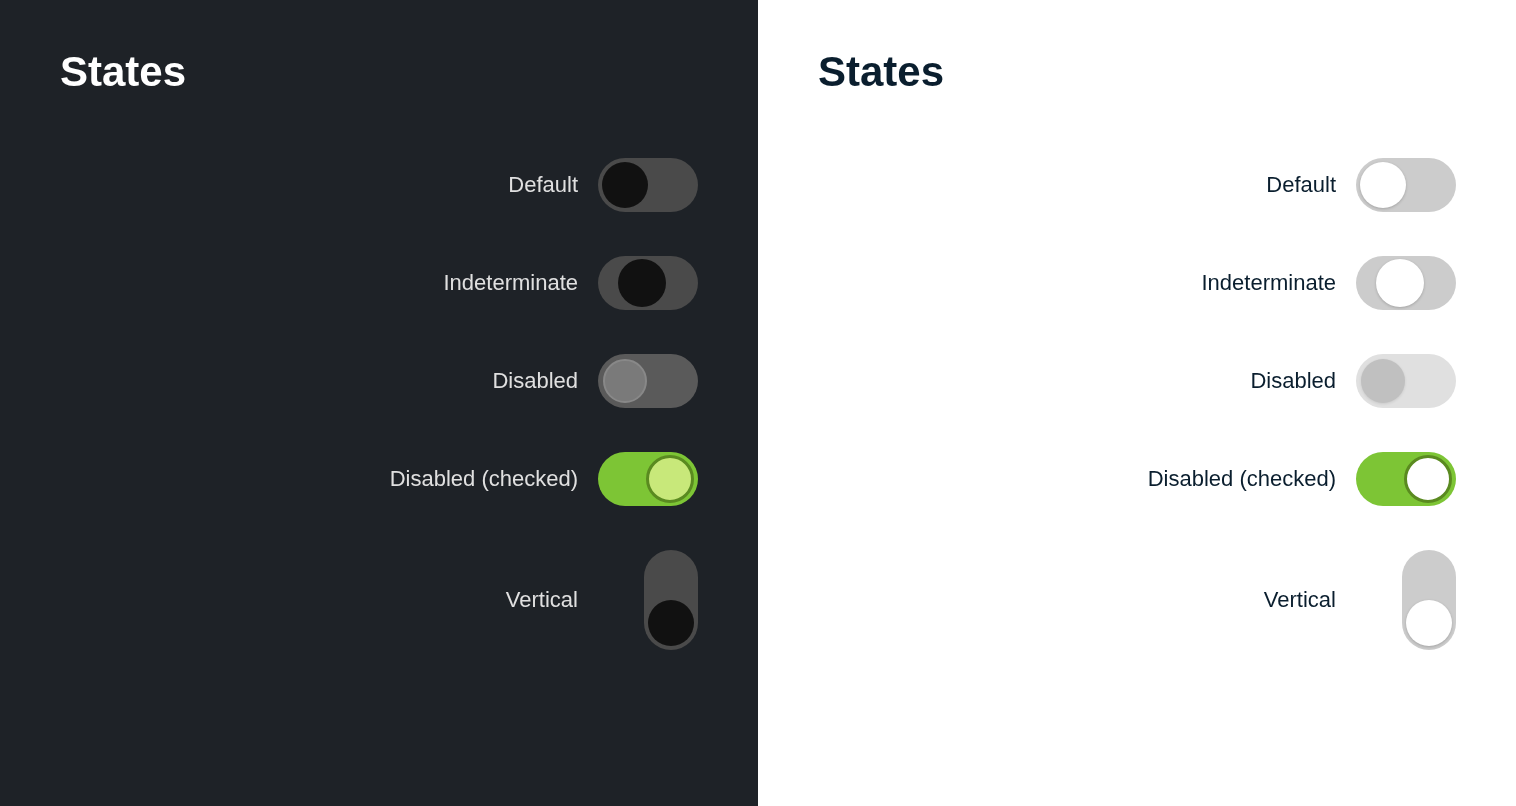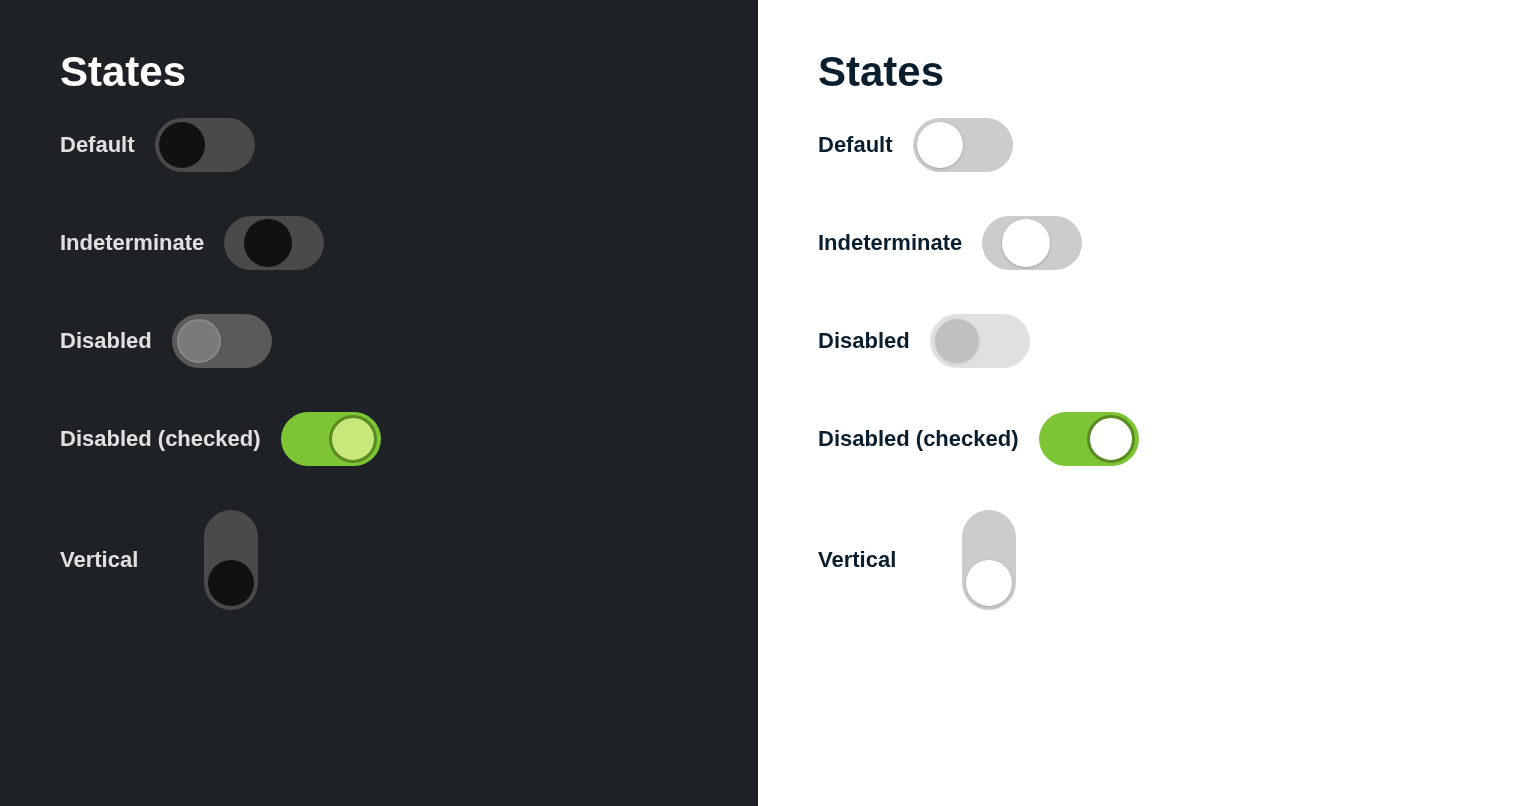--- a/index.html
+++ b/index.html
@@ -23,36 +23,36 @@
       background-color: #1e2227;
     }
 
     .panel-light {
       background-color: #ffffff;
     }
 
     .panel-title {
       font-size: 42px;
       font-weight: 700;
+      margin-bottom: 40px;
     }
 
     .panel-dark .panel-title {
       color: #ffffff;
     }
 
     .panel-light .panel-title {
       color: #0a1e2e;
     }
 
     .state-row {
       display: flex;
       align-items: center;
-      justify-content: flex-start;
+      justify-content: flex-end;
       padding: 22px 0;
-      font-weight: bold;
     }
 
     .state-label {
       font-size: 22px;
     }
 
     .panel-dark .state-label {
       color: #e0e0e0;
     }
 

